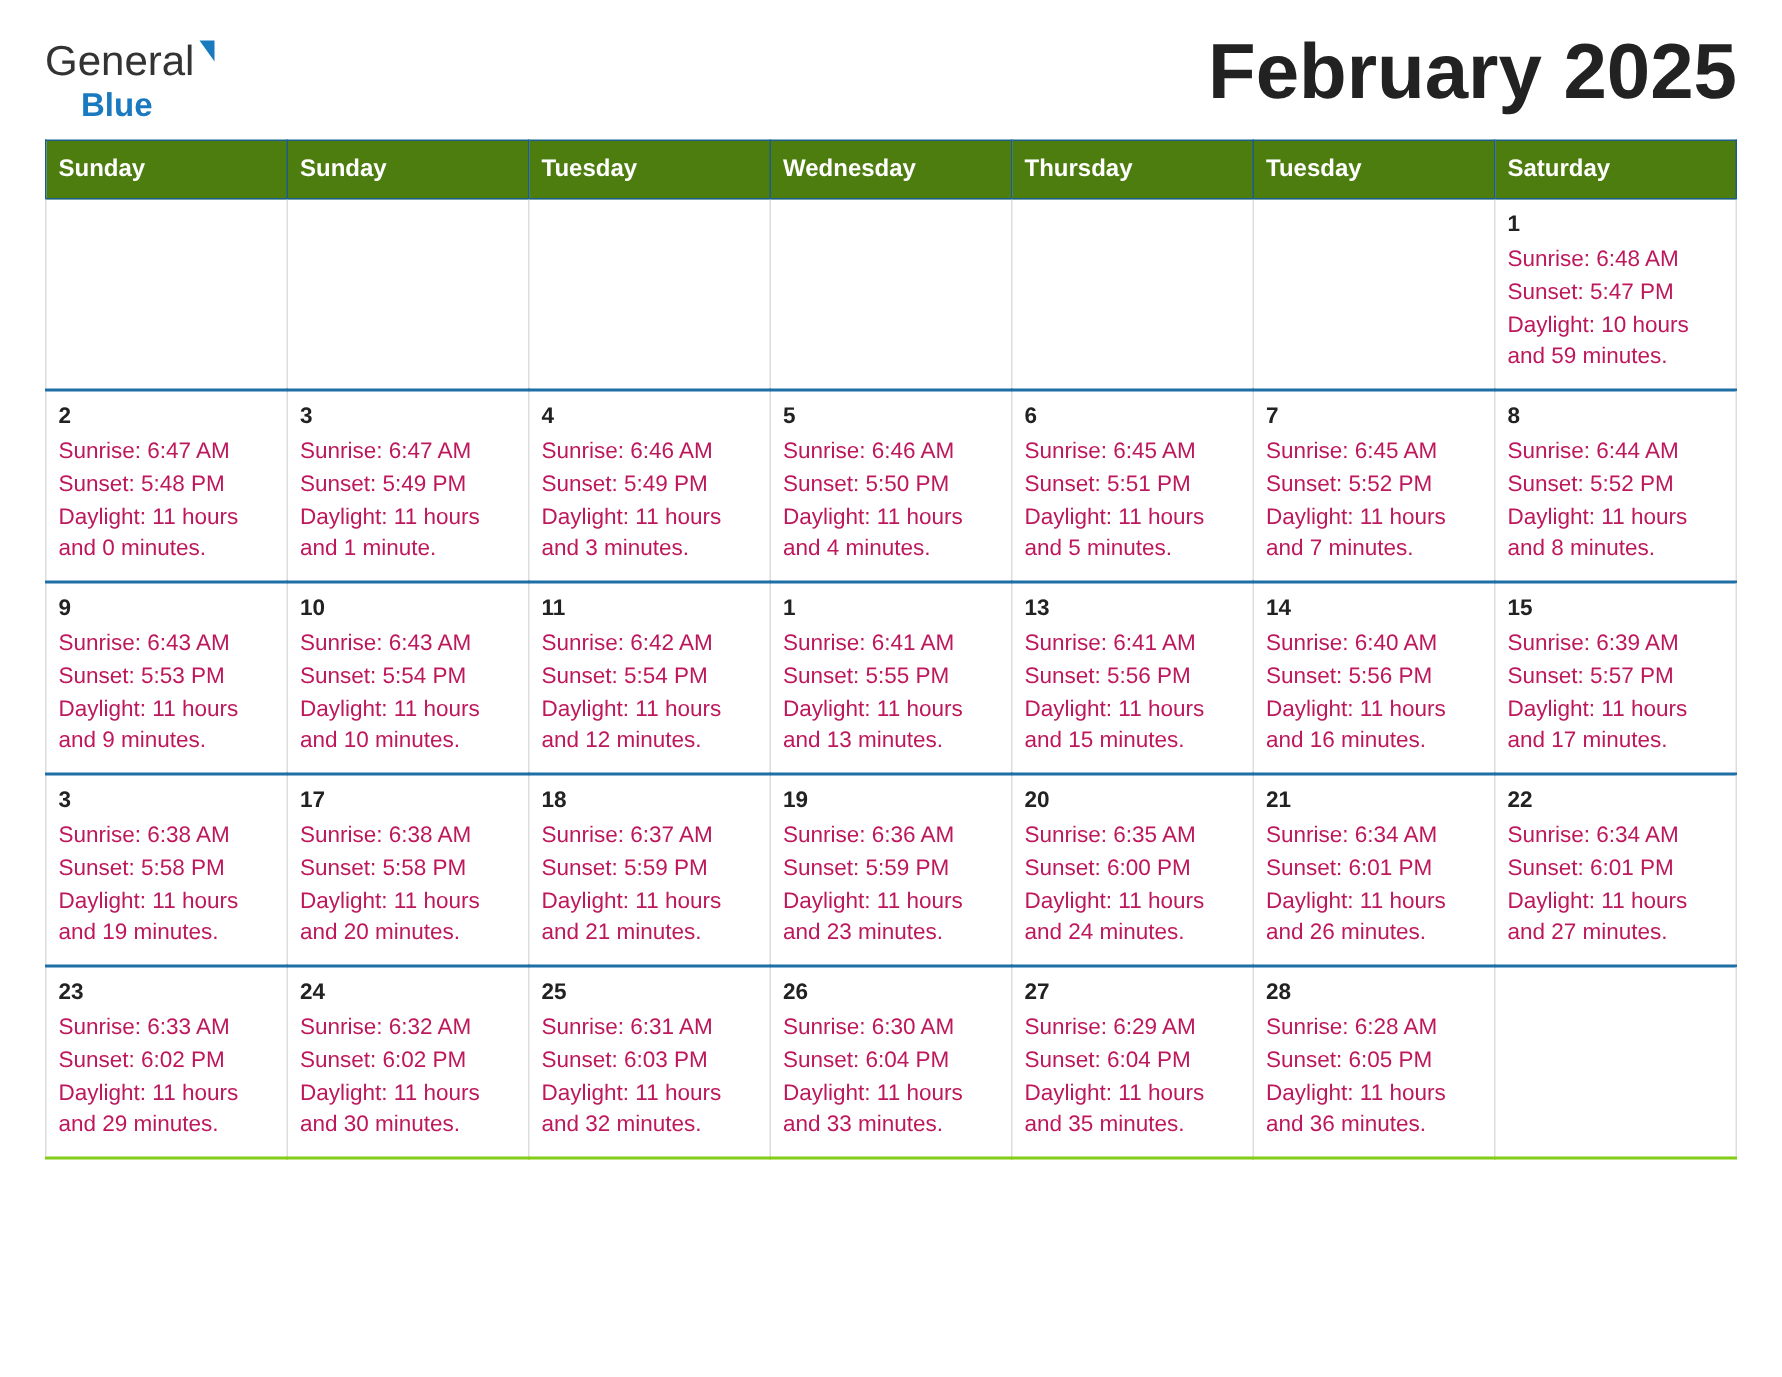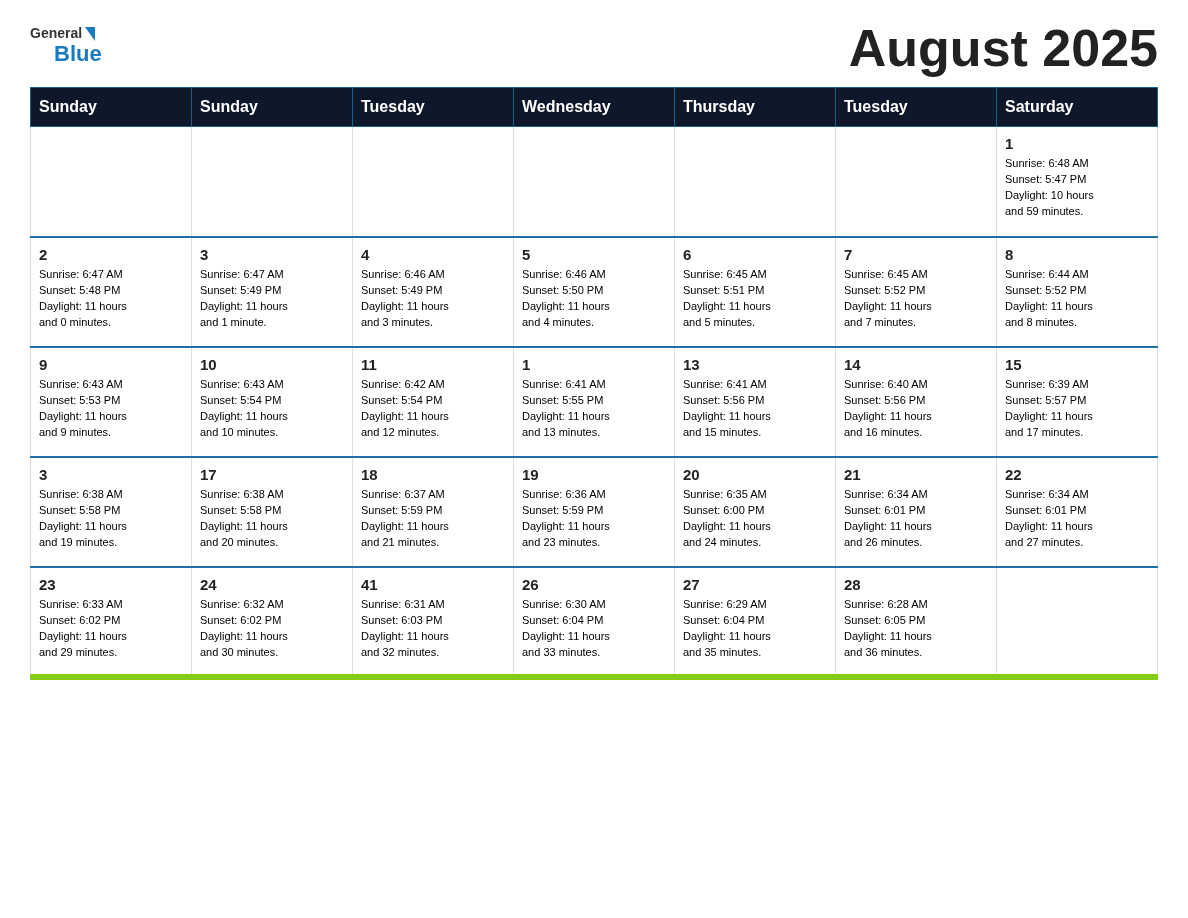--- a/index.html
+++ b/index.html
@@ -16,22 +16,22 @@
       align-items: flex-start;
       margin-bottom: 10px;
     }
     .logo {
       display: flex;
       flex-direction: column;
       align-items: flex-start;
       padding-top: 5px;
     }
     .logo-general {
-      font-size: 14px;
-      font-weight: bold;
+      font-size: 28px;
+      font-weight: normal;
       color: #333;
       display: flex;
     }
     .logo-general .arrow {
       display: inline-block;
       width: 0;
       height: 0;
       border-left: 10px solid transparent;
       border-right: 0px solid transparent;
       border-top: 14px solid #1a7abf;
@@ -57,21 +57,21 @@
       font-size: 20px;
       color: #444;
       margin-top: 4px;
     }
     .calendar {
       width: 100%;
       border-collapse: collapse;
       margin-top: 10px;
     }
     .calendar thead tr {
-      background-color: #0f172a;
+      background-color: #4d7c0f;
     }
     .calendar thead th {
       color: #fff;
       font-size: 16px;
       font-weight: bold;
       padding: 10px 8px;
       text-align: left;
       border: 1px solid #1a5f8a;
     }
     .calendar tbody tr {
@@ -82,32 +82,32 @@
       padding: 8px 8px 10px 8px;
       border: 1px solid #ddd;
       border-bottom: none;
       font-size: 13px;
       color: #333;
       min-width: 150px;
       background: #fff;
       height: 110px;
     }
     .calendar tbody tr:last-child {
-      border-bottom: 6px solid #84cc16;
+      border-bottom: 2px solid #84cc16;
     }
     .day-number {
       font-size: 15px;
       font-weight: bold;
       color: #222;
       display: block;
       margin-bottom: 4px;
     }
     .day-info {
-      font-size: 11px;
-      color: #000000;
+      font-size: 15px;
+      color: #be185d;
       line-height: 1.45;
     }
     .empty-cell {
       background: #f9f9f9;
     }
     .row-sep td {
       border-top: 2px solid #1e6fa5;
     }
   </style>
 </head>
@@ -115,21 +115,21 @@
 
 <div class="header">
   <div class="logo">
     <div class="logo-general">
       <span>General</span>
       <span class="arrow"></span>
     </div>
     <div class="logo-blue">Blue</div>
   </div>
   <div class="title-area">
-    <div class="month-title">August 2025</div>
+    <div class="month-title">February 2025</div>
   </div>
 </div>
 
 <table class="calendar">
   <thead>
     <tr>
     <th>Sunday</th>
         <th>Sunday</th>
         <th>Tuesday</th>
         <th>Wednesday</th>
@@ -244,21 +244,21 @@
       <tr class="row-sep">
         <td>
           <span class="day-number">23</span>
           <div class="day-info">Sunrise: 6:33 AM<br>Sunset: 6:02 PM<br>Daylight: 11 hours<br>and 29 minutes.</div>
         </td>
         <td>
           <span class="day-number">24</span>
           <div class="day-info">Sunrise: 6:32 AM<br>Sunset: 6:02 PM<br>Daylight: 11 hours<br>and 30 minutes.</div>
         </td>
         <td>
-          <span class="day-number">41</span>
+          <span class="day-number">25</span>
           <div class="day-info">Sunrise: 6:31 AM<br>Sunset: 6:03 PM<br>Daylight: 11 hours<br>and 32 minutes.</div>
         </td>
         <td>
           <span class="day-number">26</span>
           <div class="day-info">Sunrise: 6:30 AM<br>Sunset: 6:04 PM<br>Daylight: 11 hours<br>and 33 minutes.</div>
         </td>
         <td>
           <span class="day-number">27</span>
           <div class="day-info">Sunrise: 6:29 AM<br>Sunset: 6:04 PM<br>Daylight: 11 hours<br>and 35 minutes.</div>
         </td>

